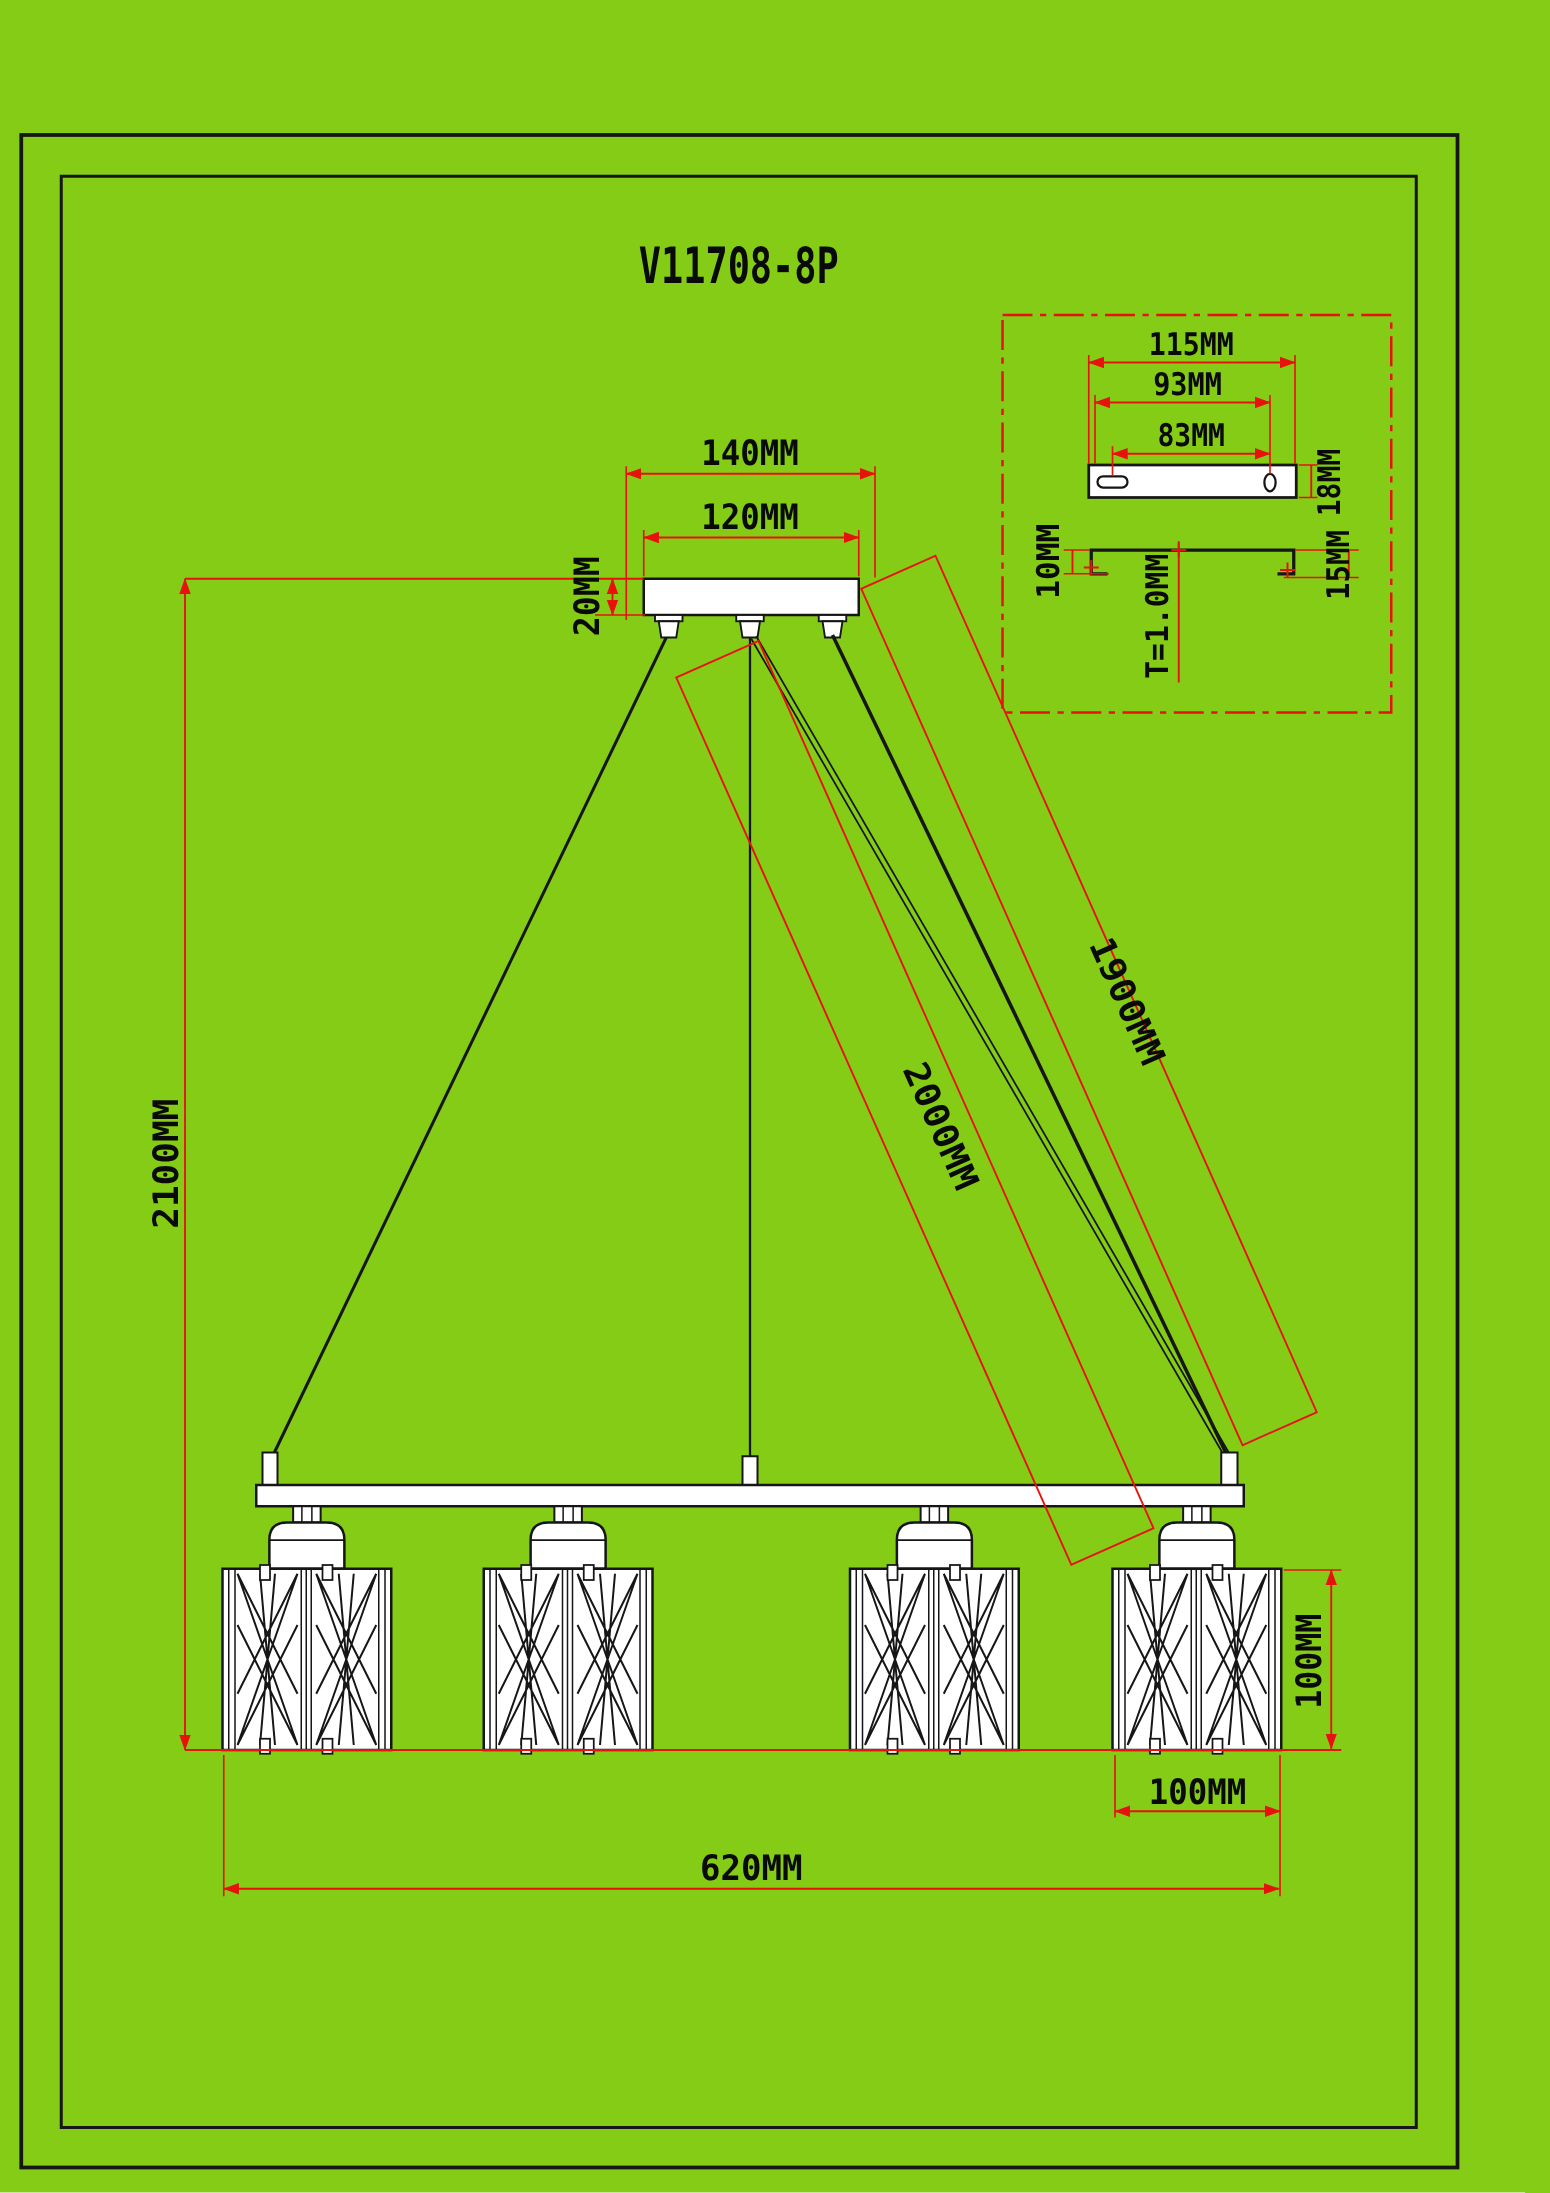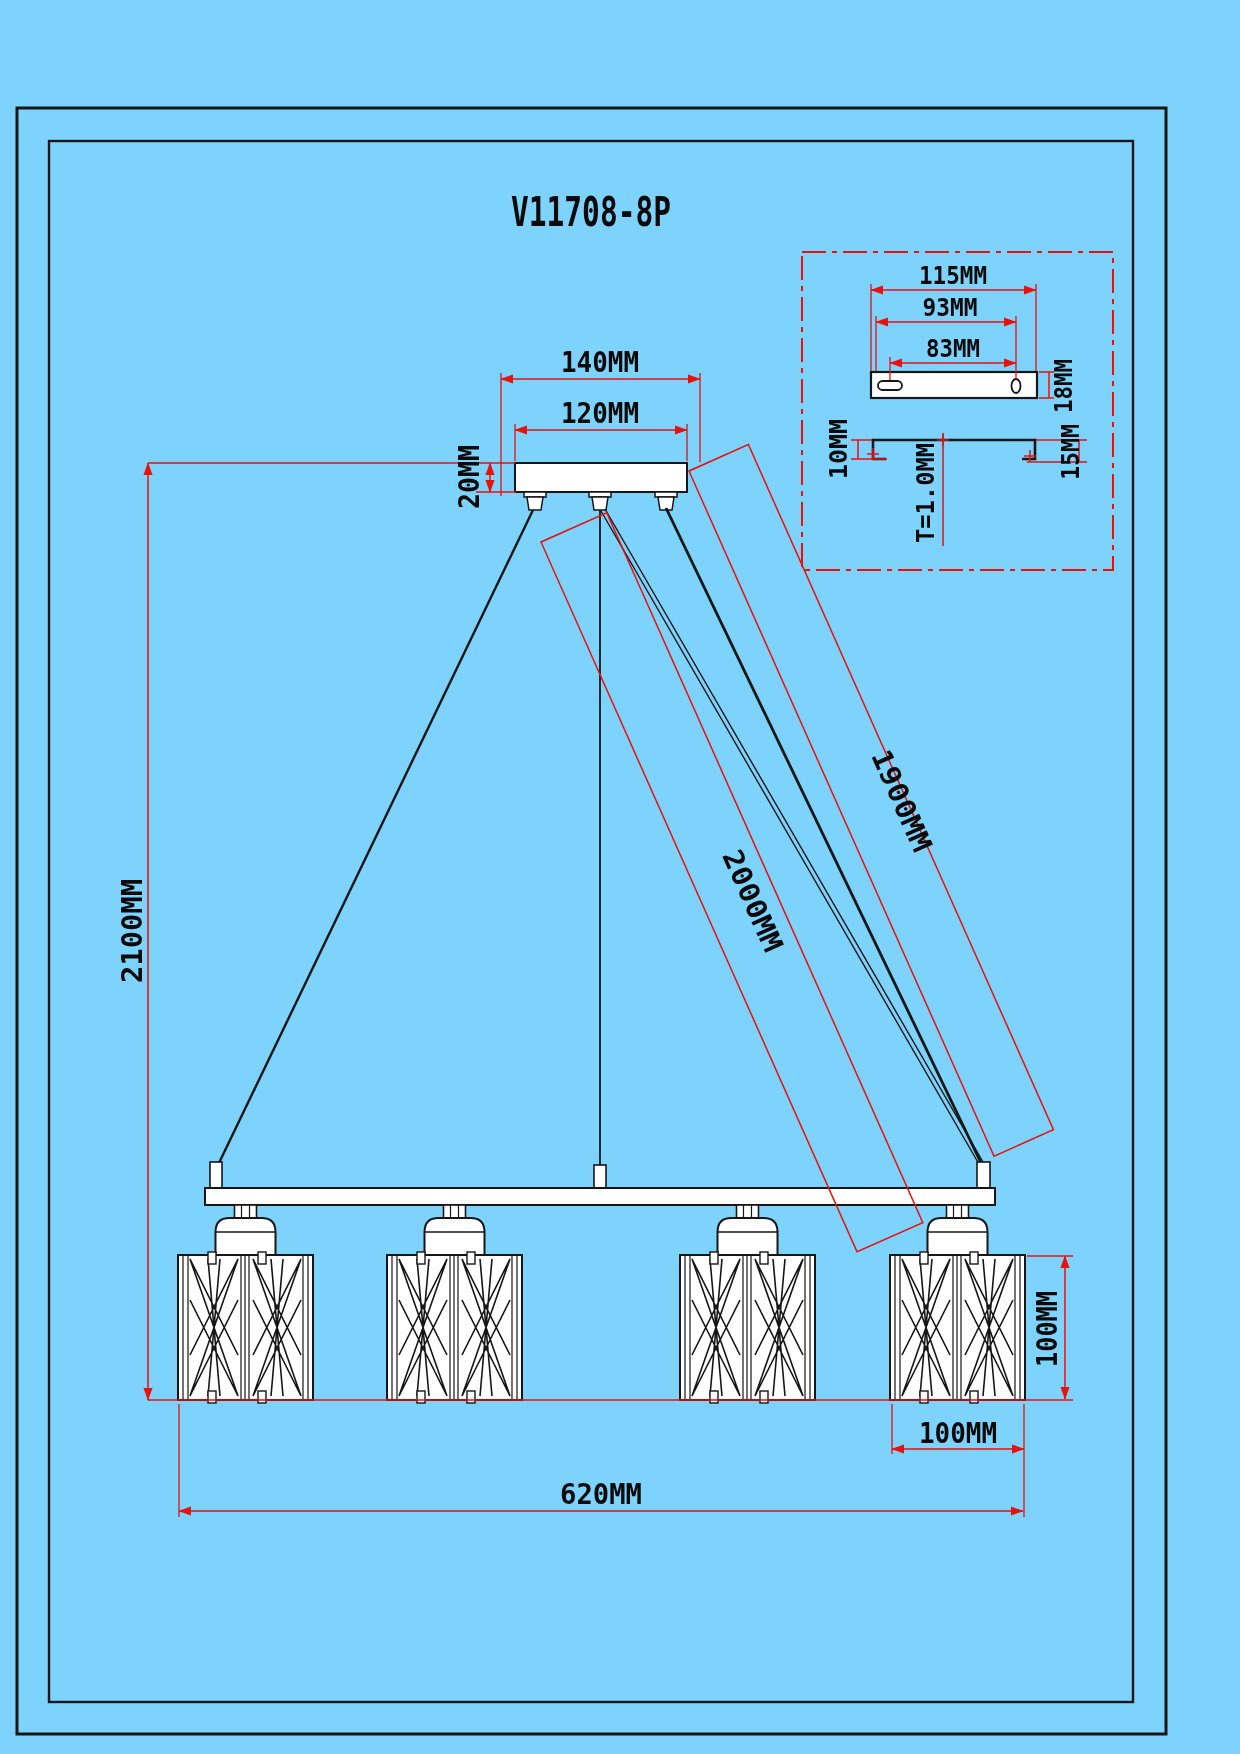--- a/index.html
+++ b/index.html
@@ -1,16 +1,16 @@
 <!DOCTYPE html>
 <html><head>
 <meta charset="utf-8">
 <style>
   html,body{margin:0;padding:0;background:#fff;}
-  .page{position:relative;width:1240px;height:1754px;background:#7dd3fc;overflow:hidden;
+  .page{position:relative;width:1240px;height:1754px;background:#84cc16;overflow:hidden;
         font-family:"DejaVu Sans Mono","Liberation Mono",monospace;}
   svg{position:absolute;left:0;top:0;}
   text{font-family:"DejaVu Sans Mono","Liberation Mono",monospace;font-weight:bold;fill:#0a0a0a;}
   .ink{stroke:#161616;fill:none;}
   .inkf{stroke:#161616;fill:#ffffff;}
   .dim{stroke:#e8120c;fill:none;}
 </style>
 </head>
 <body>
 

